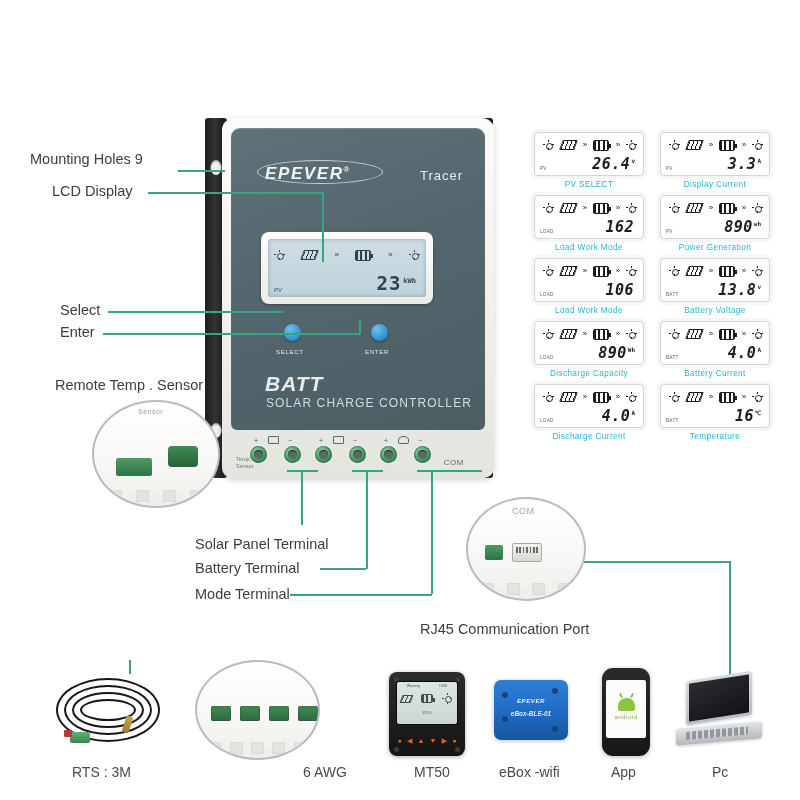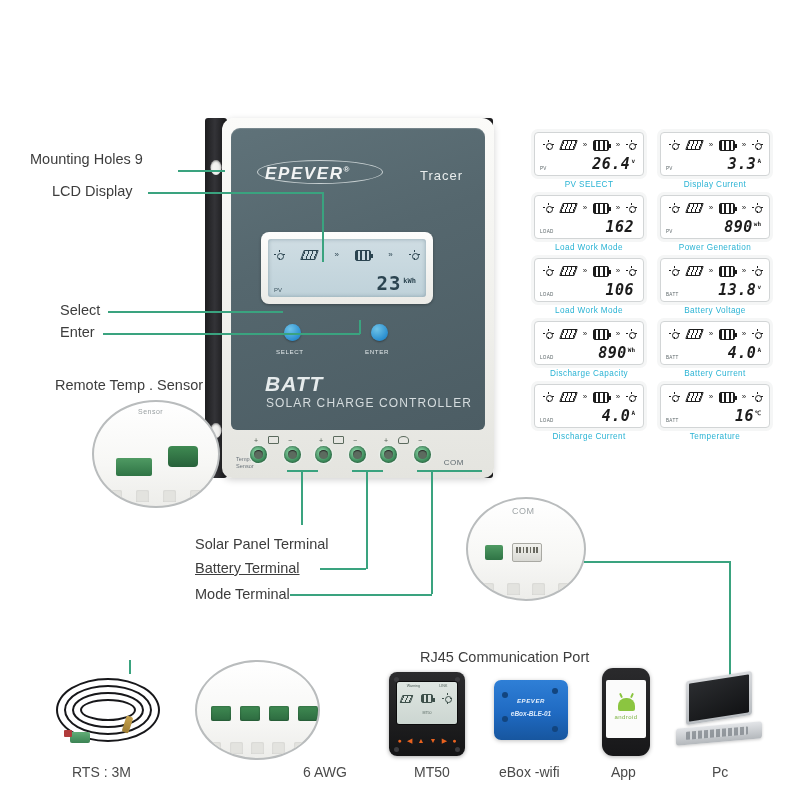--- a/index.html
+++ b/index.html
@@ -370,38 +370,38 @@
   <div class="abs lead lead-v" style="left:366px; top:470px; height:80px;"></div>
   <div class="abs lead lead-h" style="left:352px; top:470px; width:31px;"></div>
   <div class="abs lead lead-h" style="left:320px; top:568px; width:46px;"></div>
   <div class="abs lead lead-v" style="left:366px; top:550px; height:19px;"></div>
 
   <div class="abs lead lead-v" style="left:431px; top:470px; height:124px;"></div>
   <div class="abs lead lead-h" style="left:417px; top:470px; width:31px;"></div>
   <div class="abs lead lead-h" style="left:290px; top:594px; width:142px;"></div>
 
   <div class="abs callout" style="left:195px; top:537px;">Solar Panel Terminal</div>
-  <div class="abs callout" style="left:195px; top:561px;text-decoration:underline;">Battery Terminal</div>
+  <div class="abs callout" style="left:195px; top:561px;">Battery Terminal</div>
   <div class="abs callout" style="left:195px; top:587px;">Mode Terminal</div>
 
   <div class="magnifier" style="left:466px; top:497px; width:120px; height:104px;">
     <span class="mag-caption" style="left:44px; top:7px; font-size:9px; color:#9fa5a7;">COM</span>
     <span class="green-port" style="left:17px; top:46px; width:18px; height:15px;"></span>
     <span class="rj45" style="left:44px; top:44px; width:30px; height:19px;">
         <span class="pins"></span>
       </span>
     <span class="mag-feet">
         <i></i>
         <i></i>
         <i></i>
         <i></i>
       </span>
   </div>
   <div class="abs lead lead-h" style="left:424px; top:470px; width:58px;"></div>
-  <div class="abs callout" style="left:420px; top:622px;margin-top:28px;">RJ45 Communication Port</div>
+  <div class="abs callout" style="left:420px; top:622px;">RJ45 Communication Port</div>
   <div class="abs lead lead-h" style="left:584px; top:561px; width:146px;"></div>
   <div class="abs lead lead-v" style="left:729px; top:561px; height:118px;"></div>
 
   <div class="abs" id="lcd-grid">
 
     <div class="lcd-row">
       <div class="lcd-card">
         <div class="lcd-card-frame">
           <div class="mini-icons">
             <span class="ic-sun" style="color:#1c1c1c"></span>

